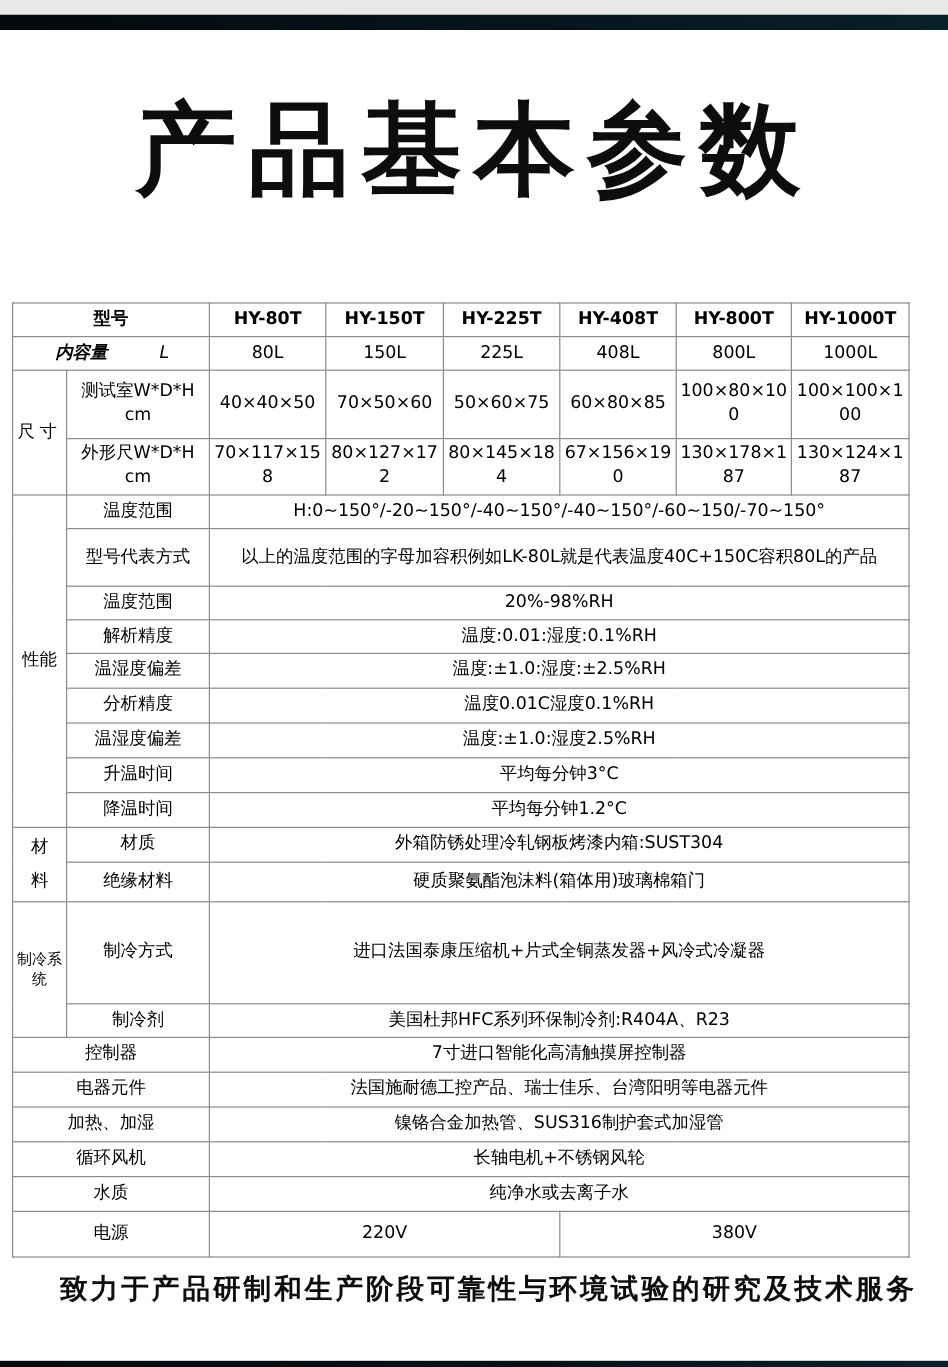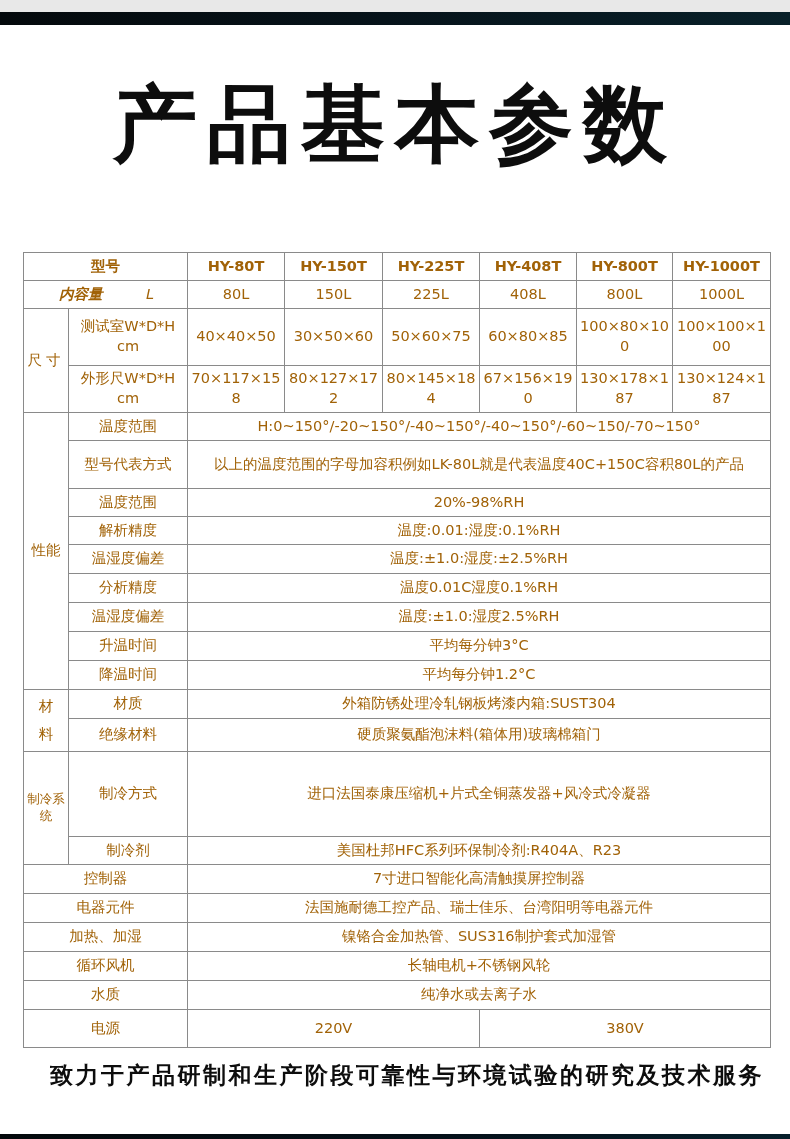--- a/index.html
+++ b/index.html
@@ -35,26 +35,26 @@
   }
   .subtitle {
     position: absolute; top: 176px; left: 0; width: 790px;
     text-align: center;
     font-size: 33px; line-height: 38px;
     font-weight: 800;
     letter-spacing: 2px;
     color: #0d0d0d;
   }
   table.spec {
-    position: absolute; top: 240px; left: 23px;
+    position: absolute; top: 240px; left: 10px;
     width: 747px;
     border-collapse: collapse;
     table-layout: fixed;
     font-size: 14.5px;
-    color: #a16207;
+    color: #000000;
   }
   table.spec td {
     border: 1px solid #8a8a8a;
     text-align: center;
     vertical-align: middle;
     padding: 2px 3px;
     line-height: 1.35;
     overflow: hidden;
     word-wrap: break-word;
   }
@@ -131,21 +131,21 @@
       <td>225L</td>
       <td>408L</td>
       <td>800L</td>
       <td>1000L</td>
     </tr>
 
     <tr class="rh57">
       <td rowspan="2" class="group-cell">尺寸</td>
       <td class="left-wrap">测试室W*D*H cm</td>
       <td>40×40×50</td>
-      <td>30×50×60</td>
+      <td>70×50×60</td>
       <td>50×60×75</td>
       <td>60×80×85</td>
       <td>100×80×100</td>
       <td>100×100×100</td>
     </tr>
 
     <tr class="rh47">
       <td class="left-wrap">外形尺W*D*H cm</td>
       <td>70×117×158</td>
       <td>80×127×172</td>

